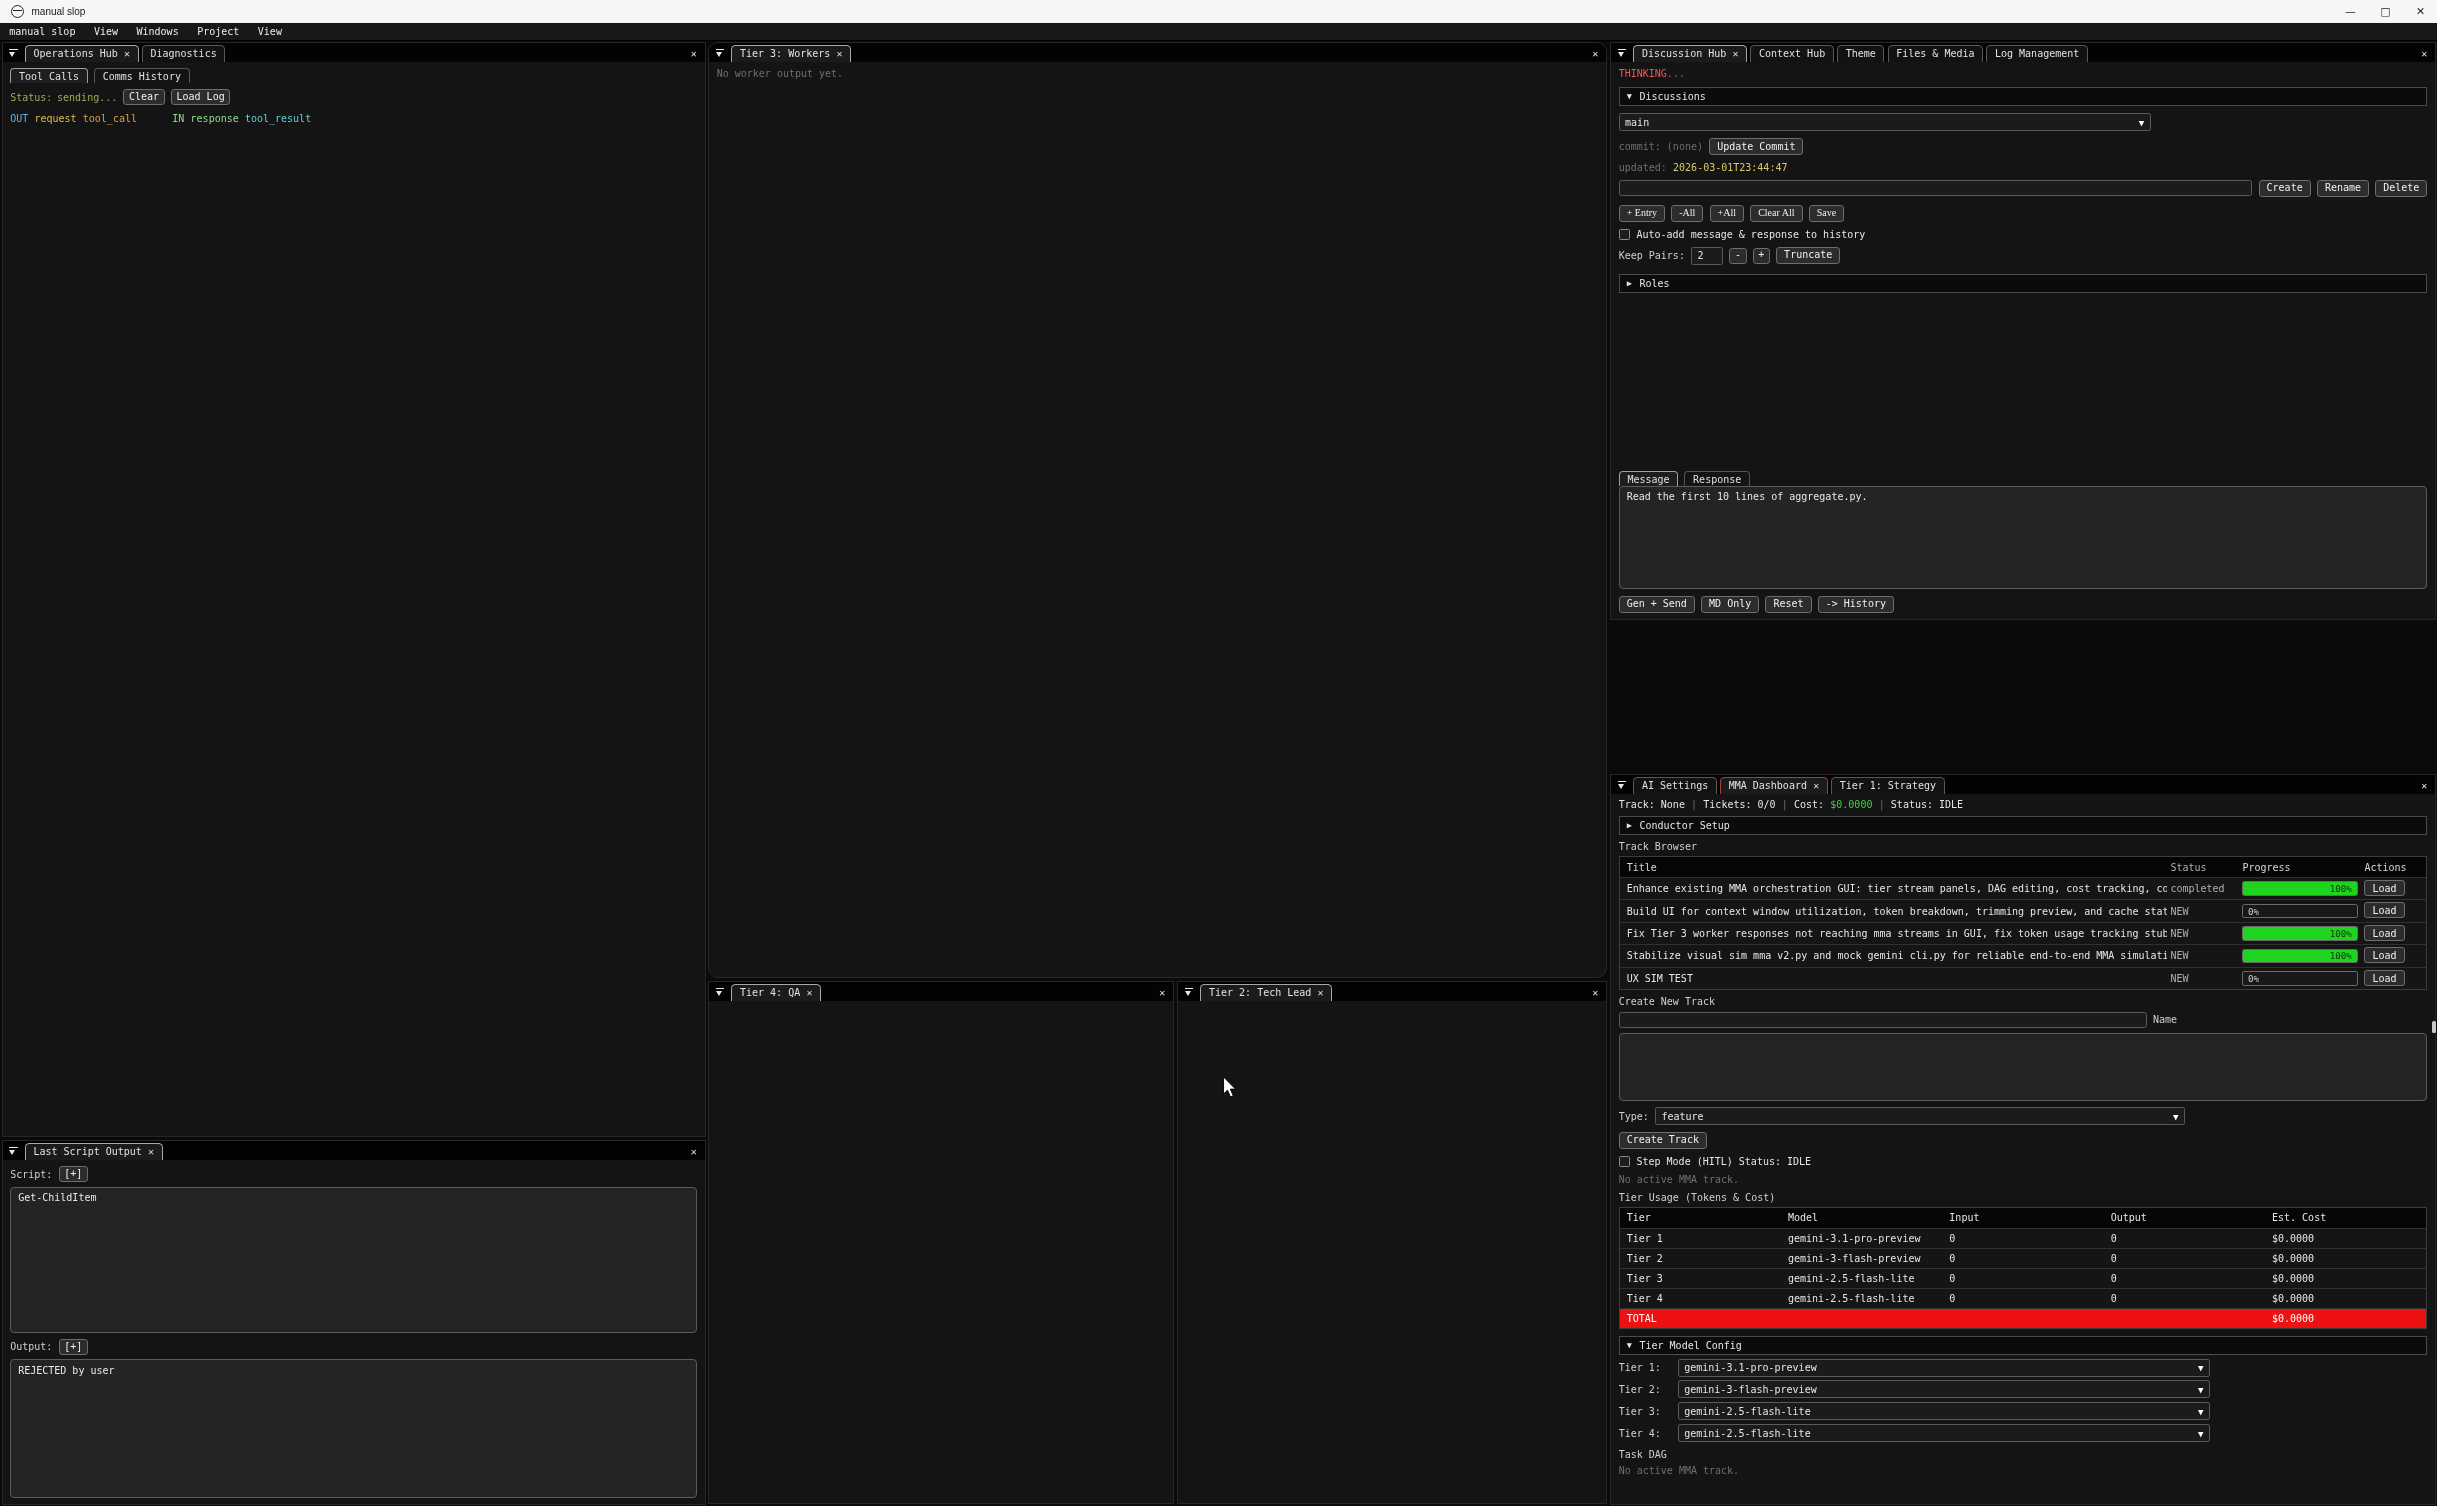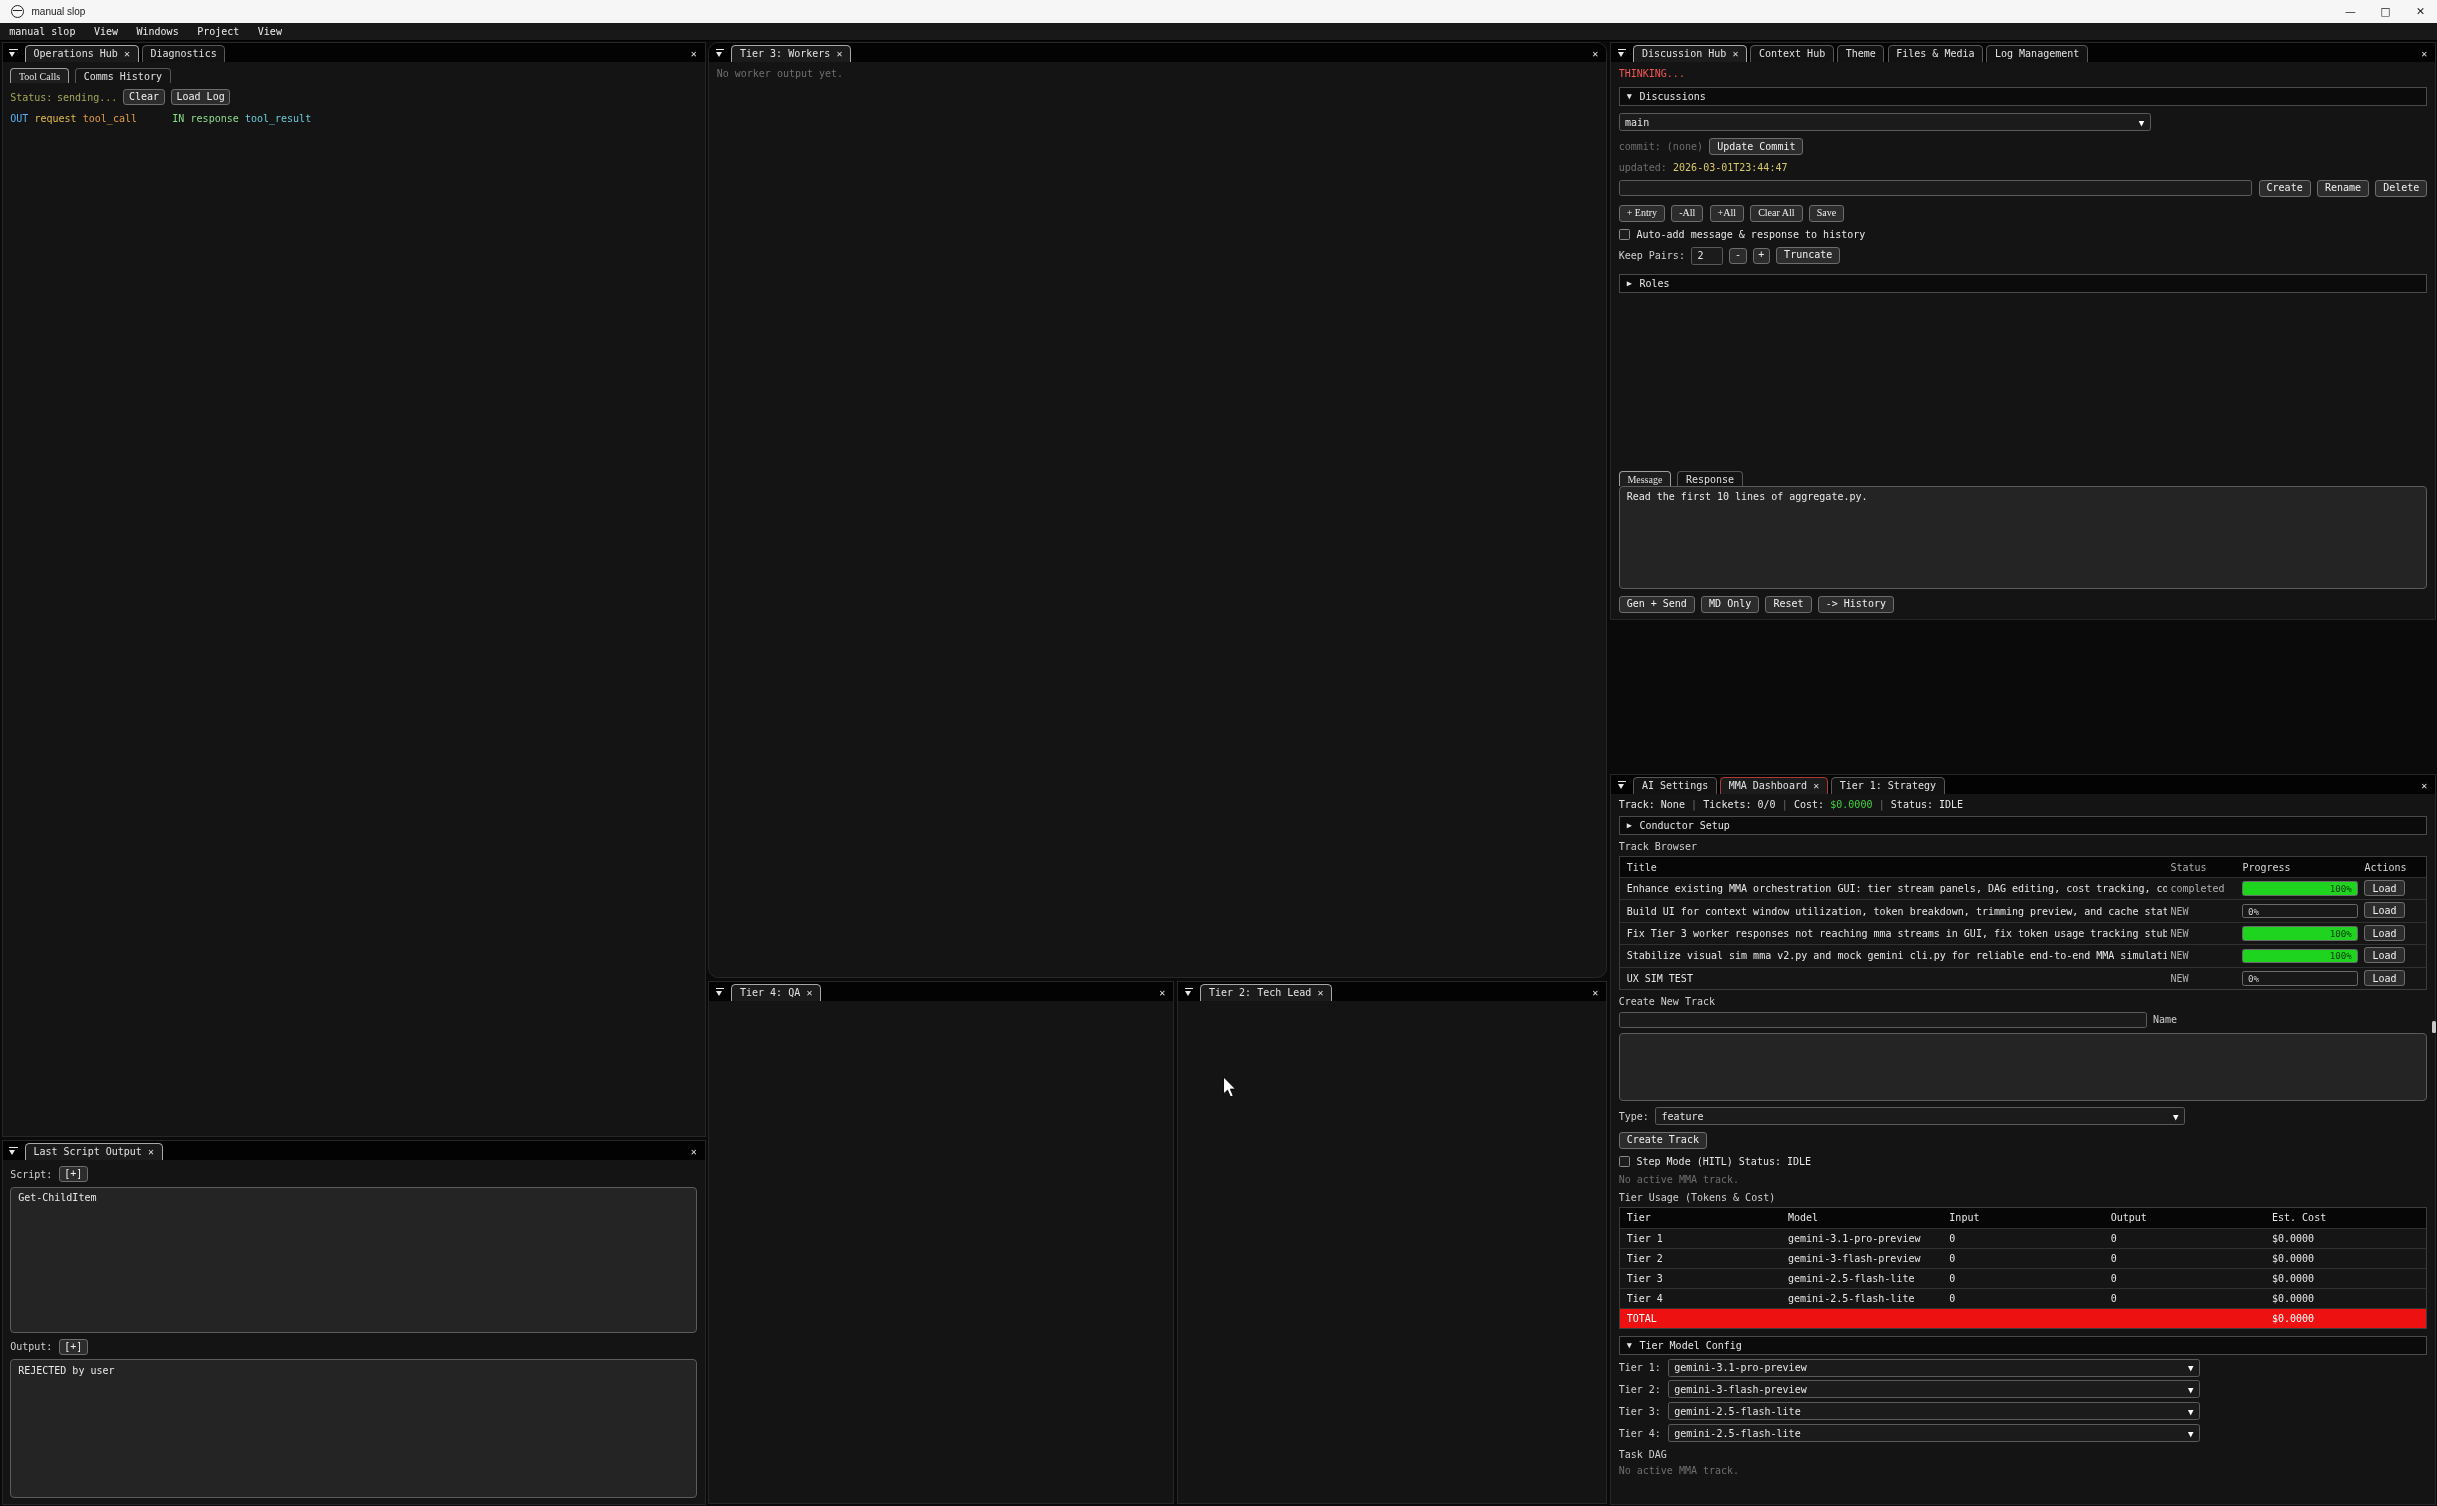--- a/index.html
+++ b/index.html
@@ -50,21 +50,21 @@
   .dim { color:#6e6e6e; }
   .lbl { color:#cfcfcf; }
 
   
   .c-out { color:#5ab0f2; } .c-req { color:#e3bd49; } .c-toolcall { color:#e39c42; }
   .c-in { color:#84df84; } .c-resp { color:#8fdd8f; } .c-toolres { color:#66ccd9; }
   .c-status { color:#a5a759; }
 
   
   .itab { background:#141414; border:0.8px solid #555; border-bottom:none; border-radius:3.9px 3.9px 0 0; padding:1.5px 7.7px; color:#e0e0e0; margin-right:3.9px; }
-  .itab.active { background:#1e1e1e; border-color:#9f9f9f;font-family:Liberation Serif, serif; }
+  .itab.active { background:#1e1e1e; border-color:#9f9f9f; }
 
   
   .ttable { border:0.8px solid #3c3c3c; }
   .trow { display:flex; border-top:0.8px solid #303030; background:#151515; align-items:center; height:22.4px; }
   .trow.hdr { background:#060606; border-top:none; color:#d8d8d8; height:20px; }
   .tc-title { flex:1; padding:0 7px; white-space:nowrap; overflow:hidden; }
   .tc-status { width:72px; padding:0 3.1px; color:#b0b0b0; flex-shrink:0; }
   .tc-prog { width:122px; padding:0 3.1px; flex-shrink:0; }
   .tc-act { width:65px; padding:0 3.1px; flex-shrink:0; }
   .pbar { position:relative; height:14.6px; border:0.8px solid #6a6a6a; border-radius:2.3px; background:#181818; overflow:hidden; }
@@ -73,21 +73,21 @@
   .pbar.full .plabel { right:5.4px; color:#073807; }
   .pbar.empty .plabel { left:4.6px; }
 
   
   .utable { border:0.8px solid #3c3c3c; }
   .urow { display:flex; border-top:0.8px solid #303030; background:#151515; height:20px; align-items:center; }
   .urow.hdr { background:#060606; border-top:none; }
   .urow > div { flex:1; padding:0 7px; white-space:nowrap; overflow:hidden; }
   .urow.total { background:#ee1111; color:#fff; }
 
-  .model-row { display:flex; align-items:center; gap:7px; margin-top:3.9px; }
+  .model-row { display:flex; align-items:center; gap:17px; margin-top:3.9px; }
   .model-row .selectbox { flex:1; }
 
   .scroll-thumb { position:absolute; background:#c9c9c9; border-radius:1.5px; }
 
   .cursor { position:absolute; left:1222px; top:1076px; z-index:99; }
 </style>
 </head>
 <body>
 
 <div class="titlebar">

